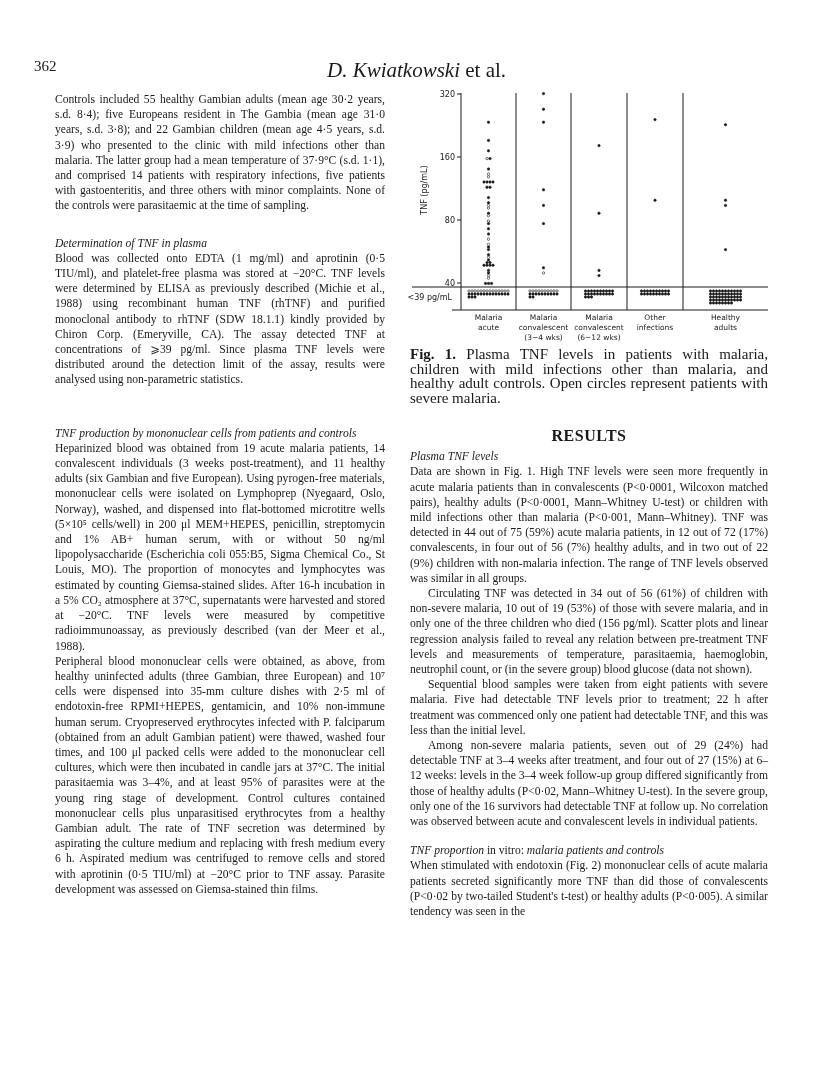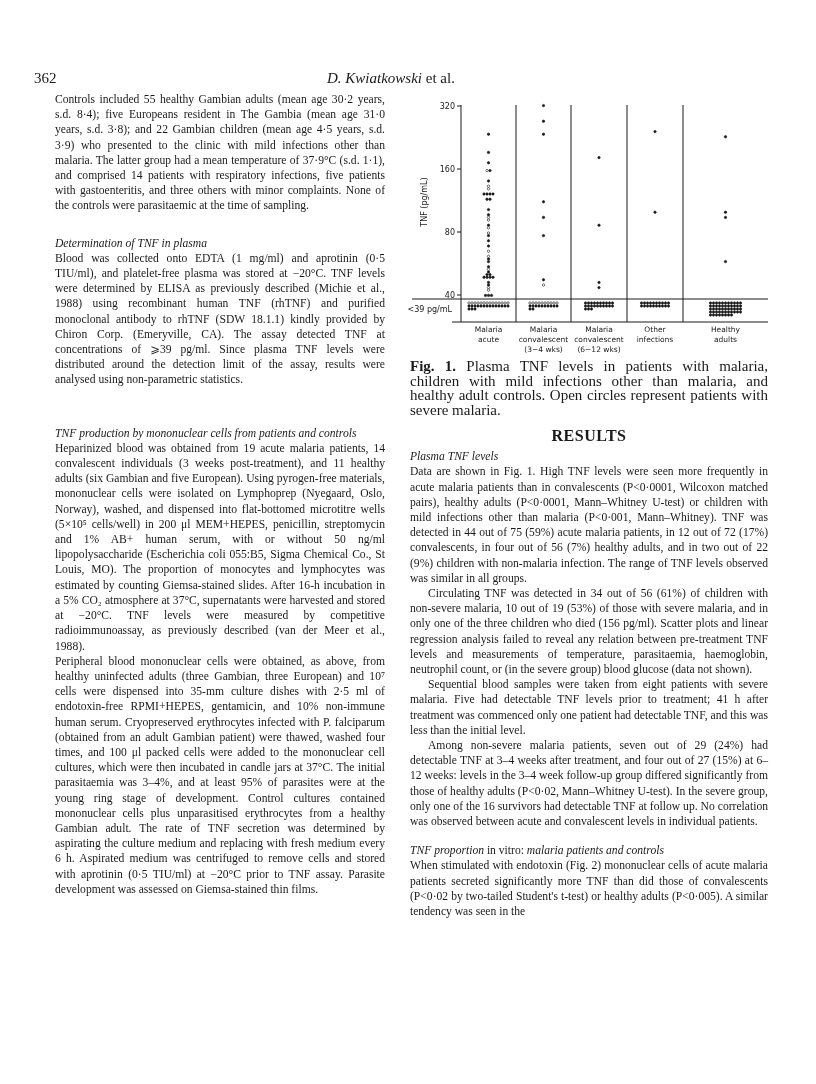--- a/index.html
+++ b/index.html
@@ -1,20 +1,20 @@
 <!DOCTYPE html>
 <html><head>
 <meta charset="utf-8">
 <style>
   html, body { margin:0; padding:0; background:#fff; }
   body { width:816px; height:1084px; position:relative; overflow:hidden;
          font-family:"Liberation Serif", "DejaVu Serif", serif; color:#1a1a1a; }
-  .abs { position:absolute;margin-top:12px; }
+  .abs { position:absolute; }
   .header-num { left:34px; top:58px; font-size:15px; }
-  .header-auth { left:327px; top:58px; font-size:15px; }
+  .header-auth { left:327px; top:58px; font-size:21px; }
   .header-auth i { font-style:italic; }
   .col { position:absolute; font-size:11.6px; line-height:15.2px; text-align:justify; }
   .col p { margin:0; }
   .col .h { font-style:italic; margin:0; }
   .indent { text-indent:18px; }
   .results-title { font-weight:bold; text-align:center; font-size:16px; letter-spacing:0.5px; }
   .caption { font-size:15px; line-height:14.6px; text-align:justify; }
   .caption b { font-weight:bold; }
   svg text { font-family:"DejaVu Sans", sans-serif; }
 </style>
@@ -281,18 +281,18 @@
     </svg>
 </div>
 
 <div class="abs caption" style="left:410px; top:347px; width:358px;"><b>Fig. 1.</b><span> Plasma TNF levels in patients with malaria, children with mild infections other than malaria, and healthy adult controls. Open circles represent patients with severe malaria.</span></div>
 
 <div class="col" style="left:410px; top:428px; width:358px;">
   <p class="results-title">RESULTS</p>
   <p class="h" style="margin-top:6px;">Plasma TNF levels</p>
   <p>Data are shown in Fig. 1. High TNF levels were seen more frequently in acute malaria patients than in convalescents (P&lt;0·0001, Wilcoxon matched pairs), healthy adults (P&lt;0·0001, Mann–Whitney U-test) or children with mild infections other than malaria (P&lt;0·001, Mann–Whitney). TNF was detected in 44 out of 75 (59%) acute malaria patients, in 12 out of 72 (17%) convalescents, in four out of 56 (7%) healthy adults, and in two out of 22 (9%) children with non-malaria infection. The range of TNF levels observed was similar in all groups.</p>
   <p class="indent">Circulating TNF was detected in 34 out of 56 (61%) of children with non-severe malaria, 10 out of 19 (53%) of those with severe malaria, and in only one of the three children who died (156 pg/ml). Scatter plots and linear regression analysis failed to reveal any relation between pre-treatment TNF levels and measurements of temperature, parasitaemia, haemoglobin, neutrophil count, or (in the severe group) blood glucose (data not shown).</p>
-  <p class="indent">Sequential blood samples were taken from eight patients with severe malaria. Five had detectable TNF levels prior to treatment; 41 h after treatment was commenced only one patient had detectable TNF, and this was less than the initial level.</p>
+  <p class="indent">Sequential blood samples were taken from eight patients with severe malaria. Five had detectable TNF levels prior to treatment; 22 h after treatment was commenced only one patient had detectable TNF, and this was less than the initial level.</p>
   <p class="indent">Among non-severe malaria patients, seven out of 29 (24%) had detectable TNF at 3–4 weeks after treatment, and four out of 27 (15%) at 6–12 weeks: levels in the 3–4 week follow-up group differed significantly from those of healthy adults (P&lt;0·02, Mann–Whitney U-test). In the severe group, only one of the 16 survivors had detectable TNF at follow up. No correlation was observed between acute and convalescent levels in individual patients.</p>
 
   <p style="margin-top:14px;"><i>TNF proportion</i><span> in vitro: </span><i>malaria patients and controls</i></p>
   <p>When stimulated with endotoxin (Fig. 2) mononuclear cells of acute malaria patients secreted significantly more TNF than did those of convalescents (P&lt;0·02 by two-tailed Student's t-test) or healthy adults (P&lt;0·005). A similar tendency was seen in the</p>
 </div>
 
 </body></html>

